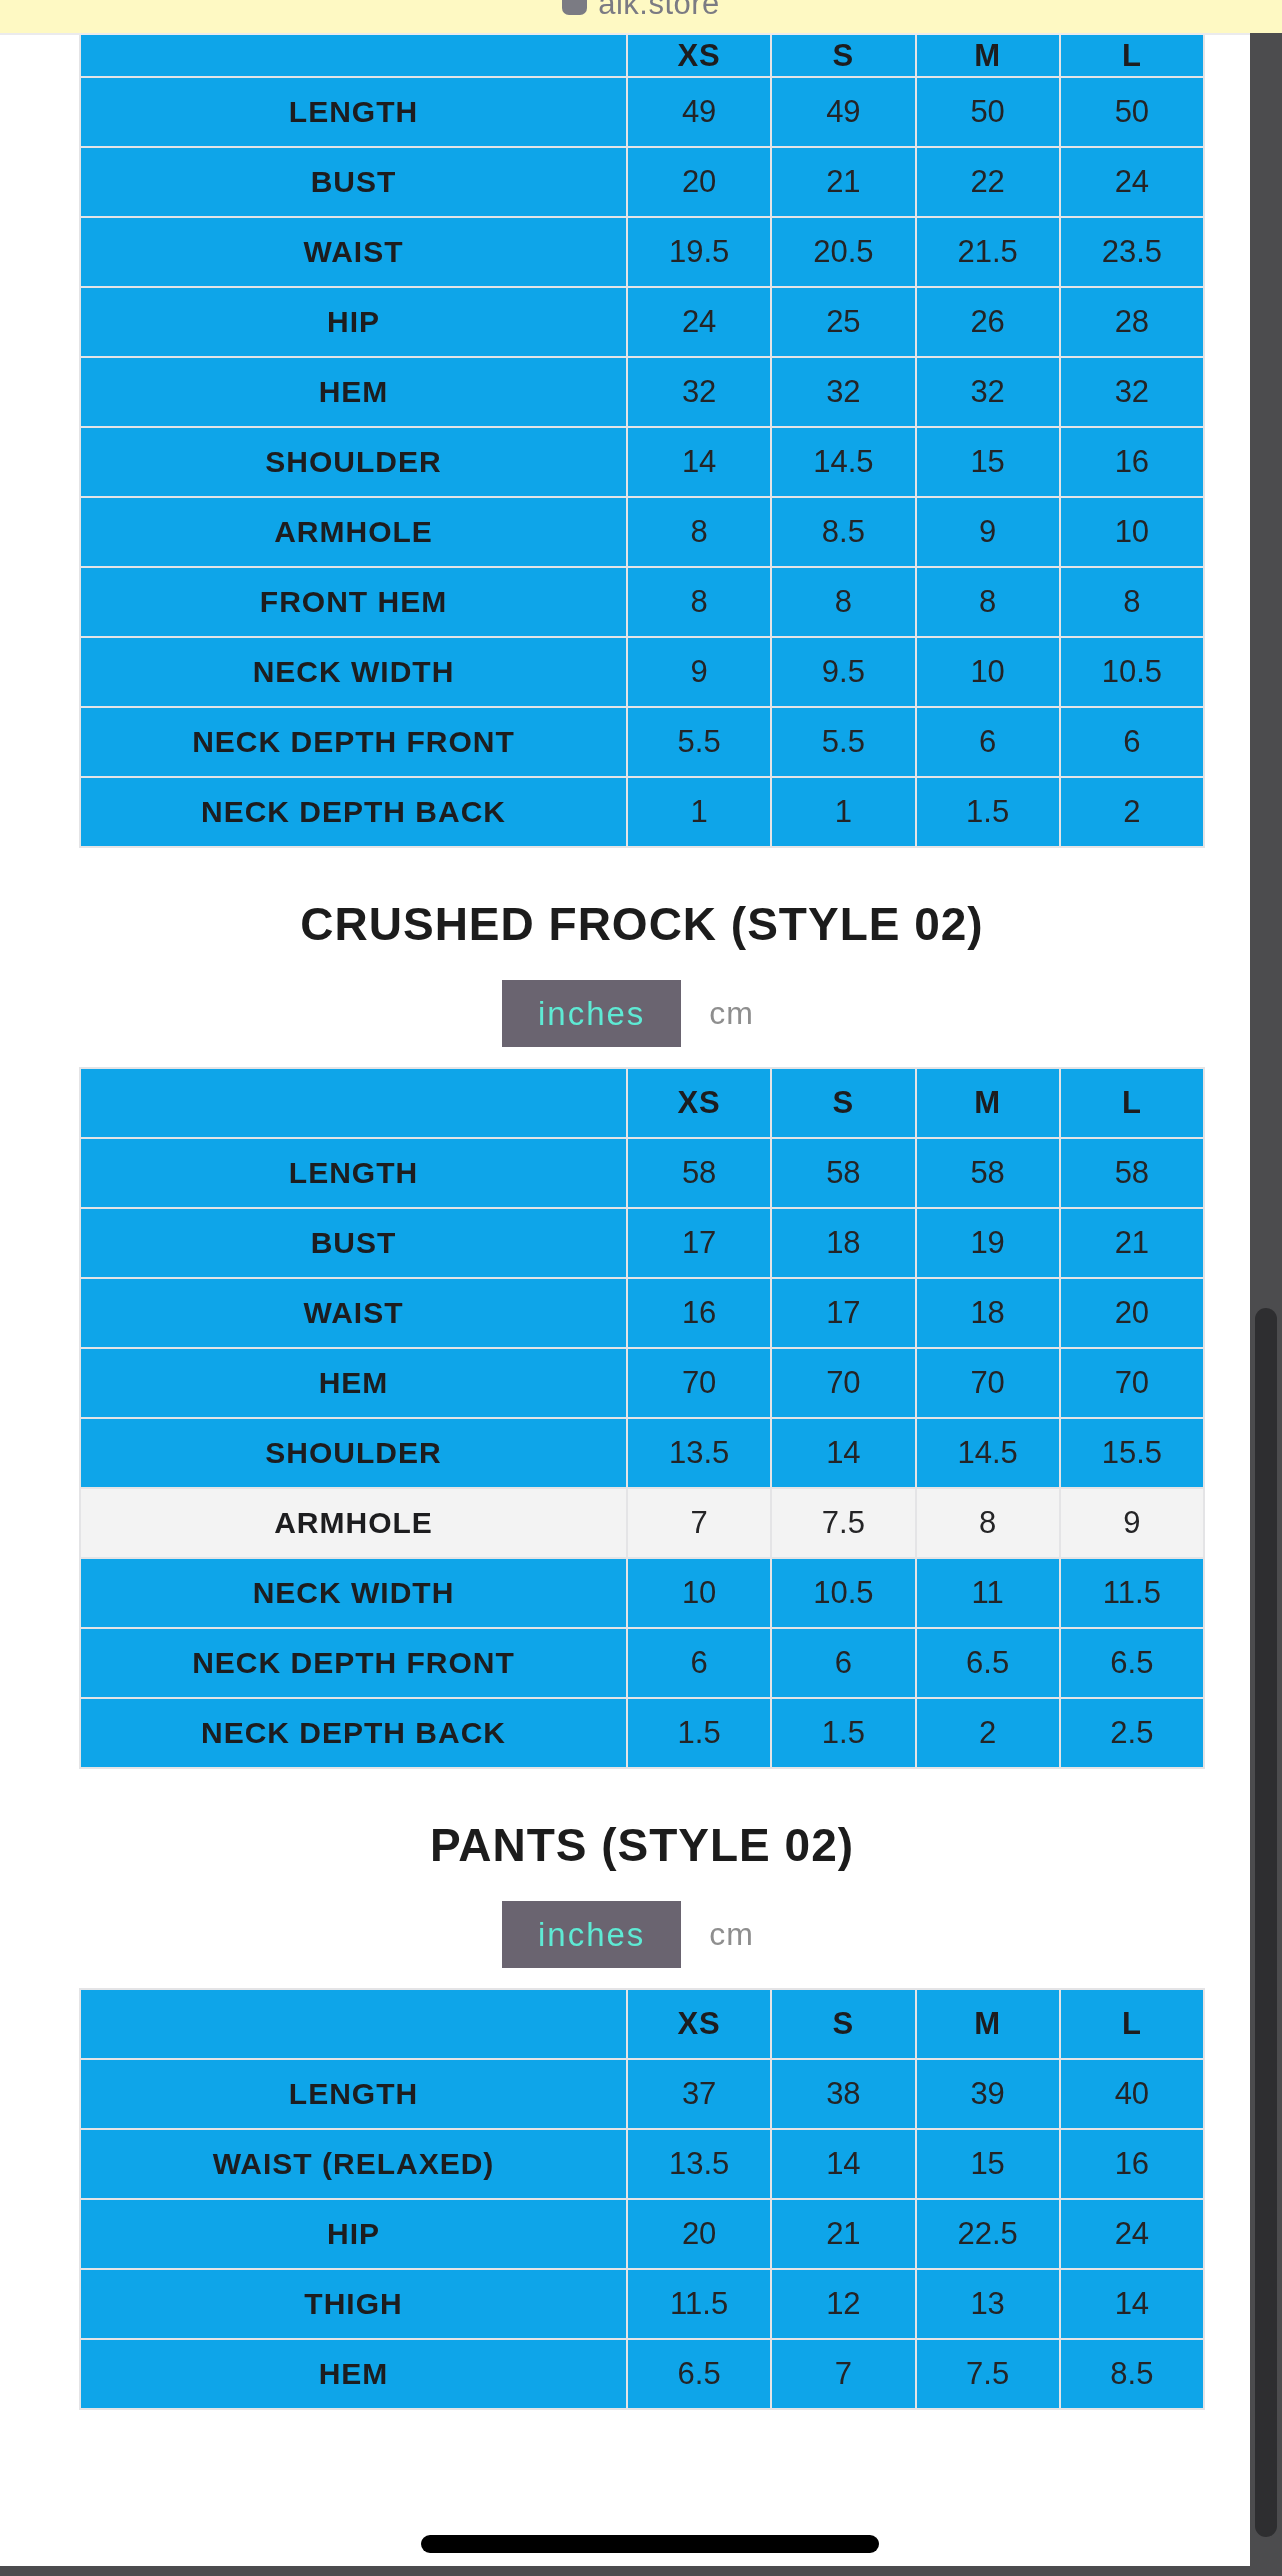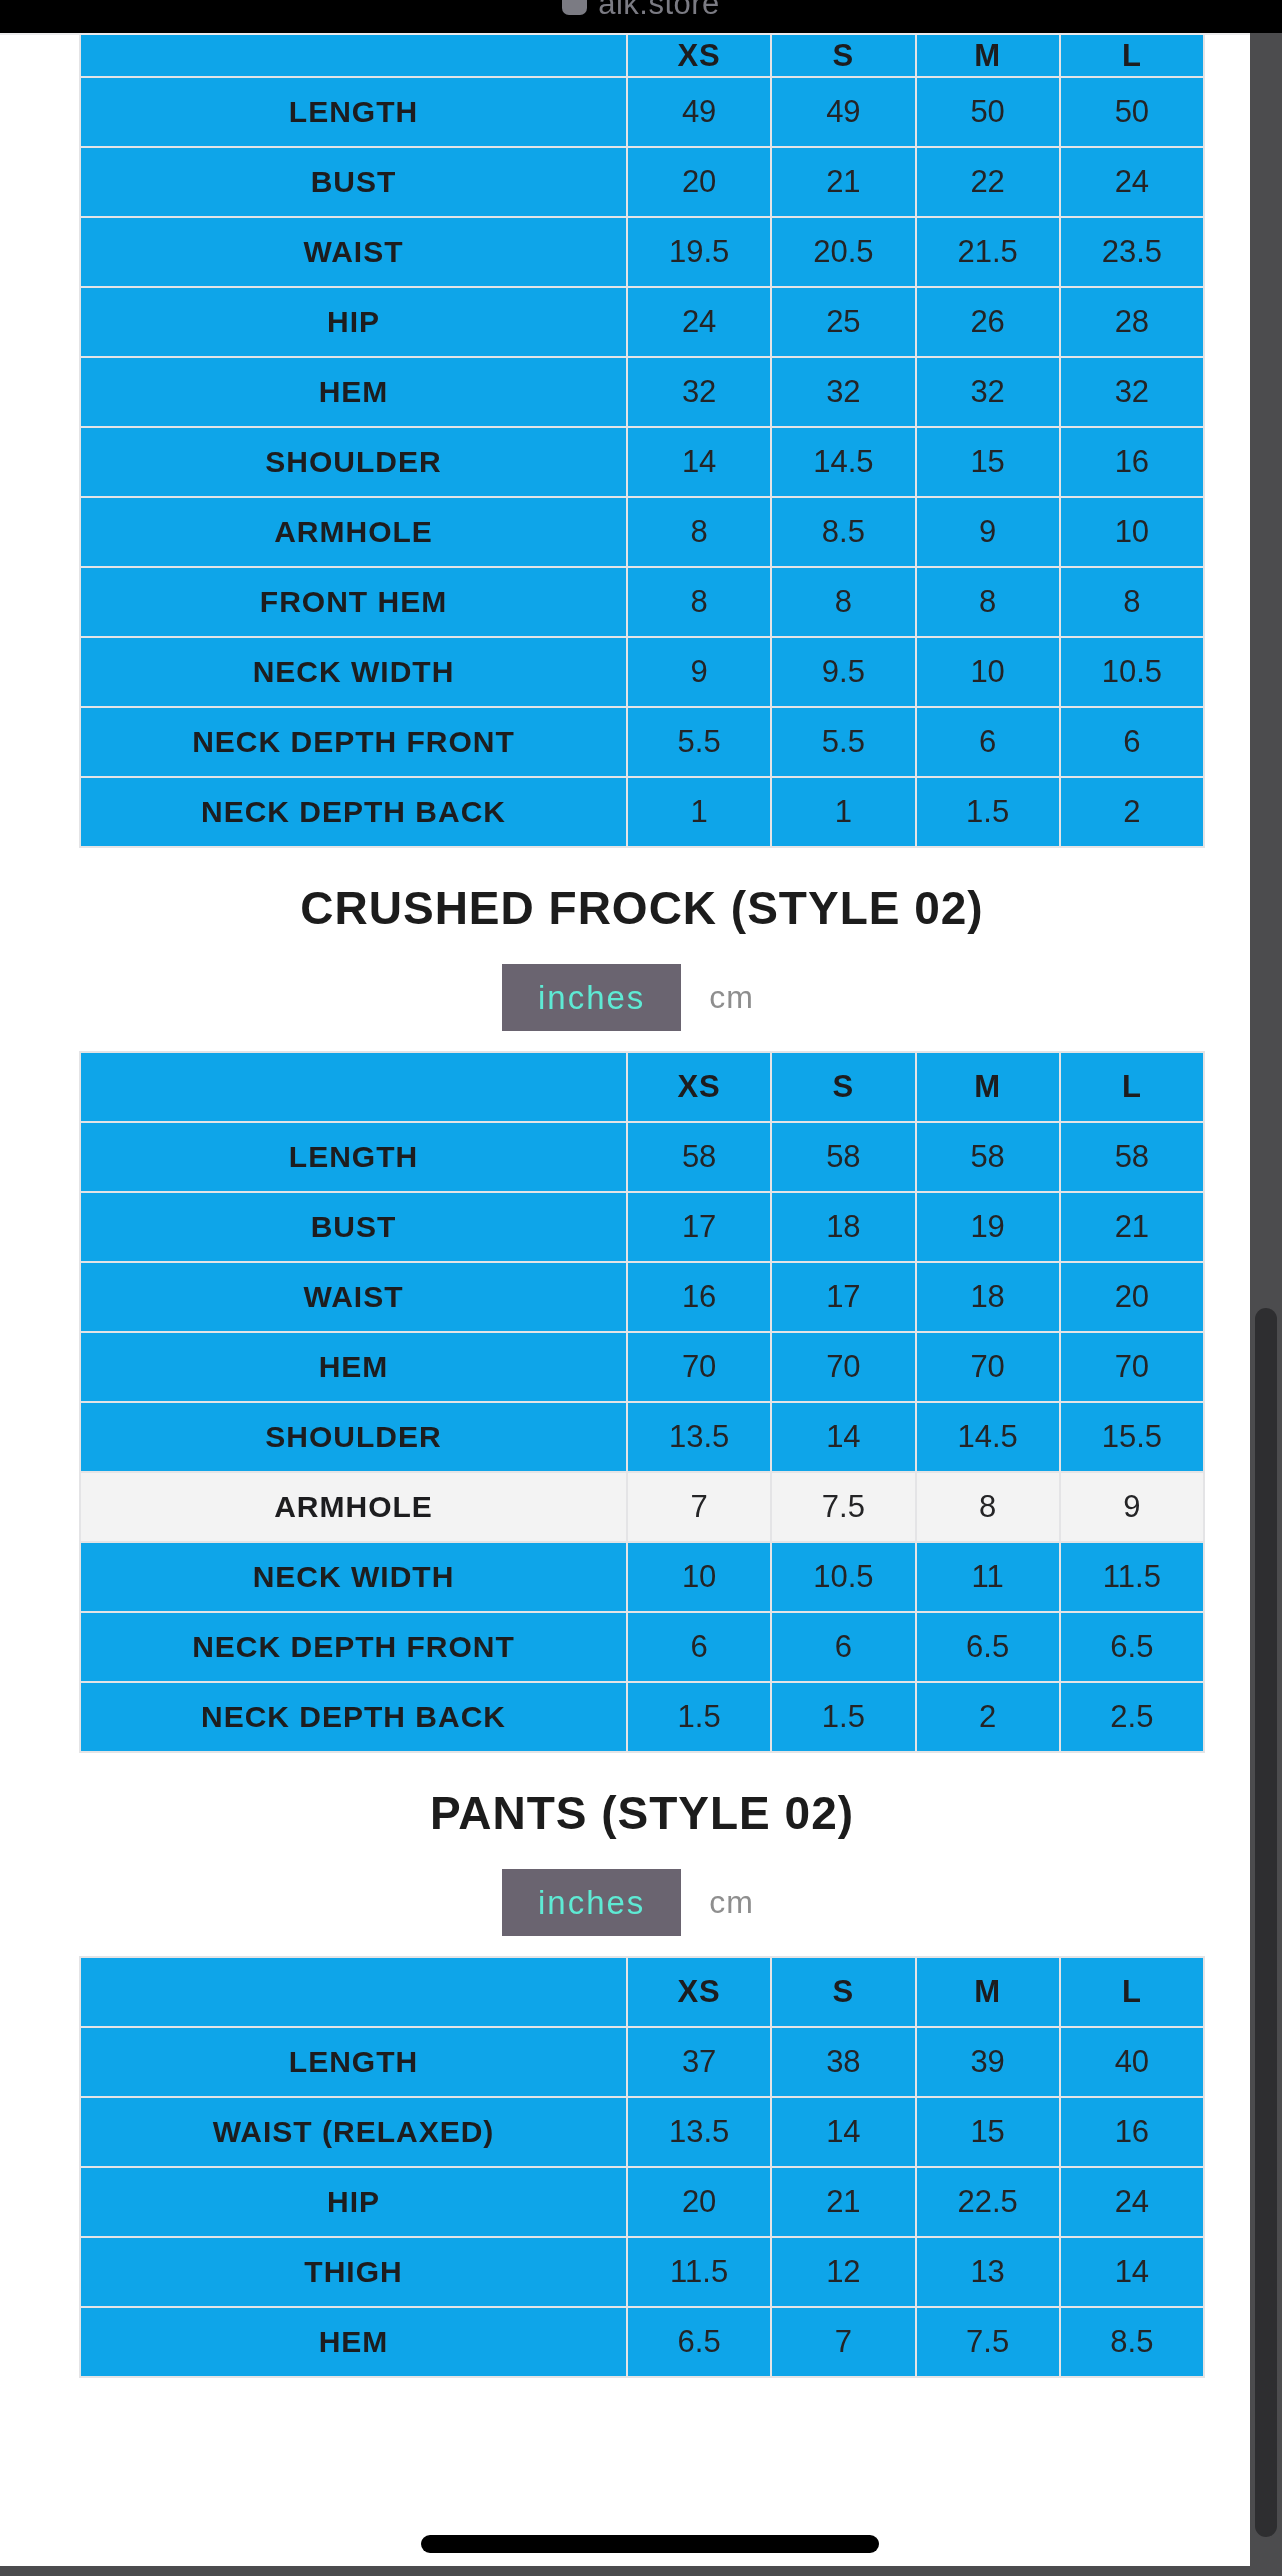--- a/index.html
+++ b/index.html
@@ -1,31 +1,31 @@
 <!DOCTYPE html>
 <html><head>
 <meta charset="utf-8">
 <style>
   html,body{margin:0;padding:0;background:#fff;}
   body{font-family:"Liberation Sans", sans-serif;}
   .screen{position:relative;width:1282px;height:2576px;overflow:hidden;background:#fff;}
 
   
   .browser-chrome{position:absolute;top:0;left:0;right:0;height:33px;overflow:hidden;
-    border-bottom:2px solid #ebebed;background:#000000;z-index:5;}
+    border-bottom:2px solid #ebebed;background:#fef9c3;z-index:5;}
   .url-pill{position:absolute;top:-14px;left:0;width:100%;display:flex;justify-content:center;
     align-items:flex-start;gap:11px;}
   .site-icon{width:25px;height:25px;margin-top:4px;border-radius:7px;background:#7b7b83;flex:0 0 auto;}
   .site-url{font-size:31px;line-height:36px;color:#7b7b83;letter-spacing:0.5px;}
 
   
   .content{position:absolute;top:33px;left:79px;width:1126px;z-index:1;}
 
   .section-title{font-size:46px;font-weight:700;color:#1c1c1c;letter-spacing:1px;
-    text-align:center;margin:36px 0 32px;line-height:48px;}
+    text-align:center;margin:52px 0 32px;line-height:48px;}
   .unit-toggle{display:flex;justify-content:center;align-items:center;margin:0 0 20px;}
   .unit-btn{font-family:"Liberation Sans", sans-serif;cursor:pointer;}
   .unit-btn.active{width:179px;height:67px;background:#6a6470;color:#5eead4;font-size:33px;
     letter-spacing:2px;border:none;font-weight:400;}
   .unit-btn.inactive{background:transparent;color:#8e8e8e;font-size:32px;border:none;
     padding:0 28px;letter-spacing:1px;font-weight:400;}
 
   .size-table{border-collapse:collapse;width:1126px;table-layout:fixed;background:#0ea5e9;}
   .size-table col.col-label{width:547px;}
   .size-table th,.size-table td{border:2px solid #e4e4e6;text-align:center;vertical-align:middle;

